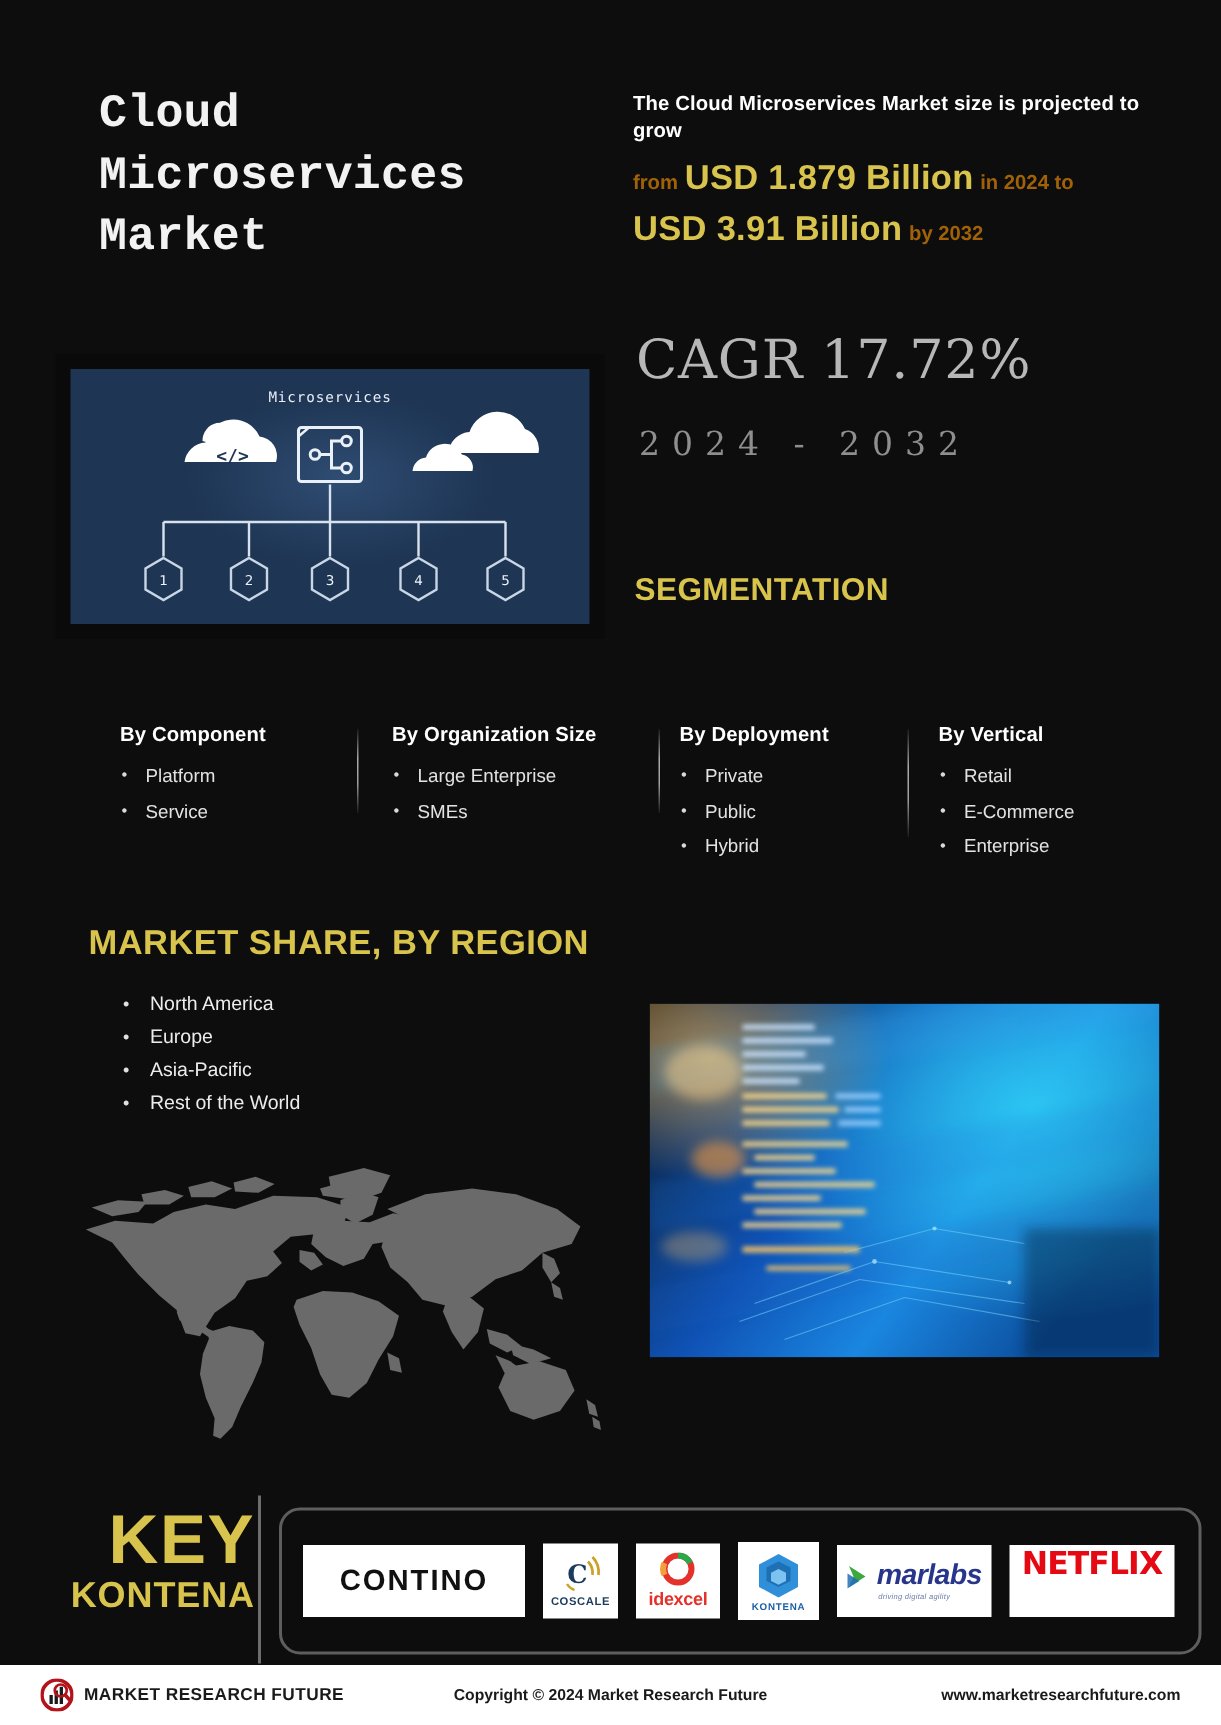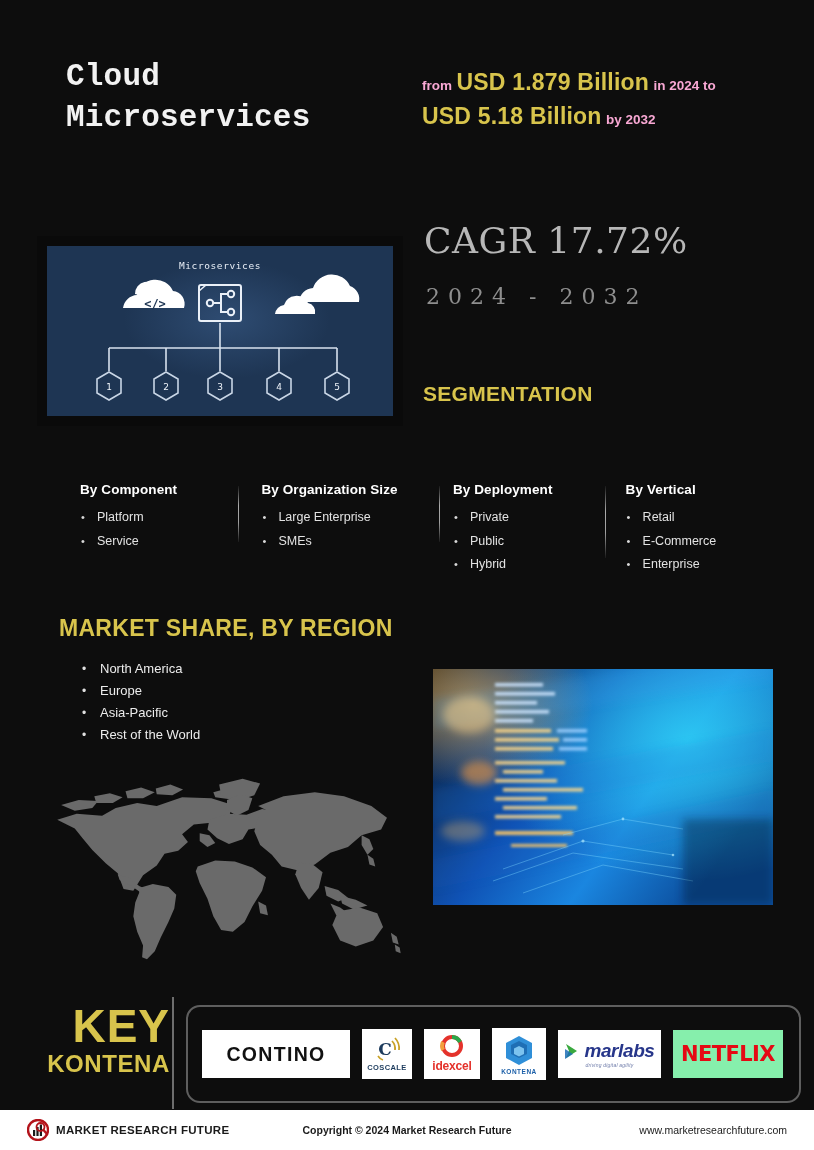--- a/index.html
+++ b/index.html
@@ -52,21 +52,21 @@
   .proj-line2 {
     margin-top: 9px;
     line-height: 26px;
     white-space: nowrap;
   }
   .proj-line3 {
     margin-top: 4px;
     line-height: 26px;
     white-space: nowrap;
   }
-  .small-w { font-size: 13.5px; font-weight: 700; color: #f9a8d4; }
+  .small-w { font-size: 13.5px; font-weight: 700; color: #a16207; }
   .big-gold {
     font-size: 23px;
     font-weight: 700;
     color: #d8c44c;
     letter-spacing: 0.2px;
   }
 
   
   .cagr {
     position: absolute;
@@ -288,22 +288,22 @@
     justify-content: center;
     overflow: hidden;
   }
   .logo-contino { width: 148px; height: 48px; }
   .logo-coscale { width: 50px; height: 50px; flex-direction: column; gap: 1px; }
   .logo-idexcel { width: 56px; height: 50px; flex-direction: column; }
   .logo-kontena { width: 54px; height: 52px; flex-direction: column; }
   .logo-marlabs { width: 103px; height: 48px; flex-direction: column; }
   .logo-netflix {
     width: 110px; height: 48px;
-    background: #86efac;
-    display: flex; align-items: center; justify-content: center;
+    background: #ffffff;
+    display: flex; justify-content: center;
   }
   .contino-text {
     font-size: 19.5px;
     font-weight: 700;
     color: #111111;
     letter-spacing: 1.3px;
   }
   .coscale-text {
     font-size: 7.5px;
     font-weight: 700;
@@ -372,42 +372,44 @@
     left: 50%;
     transform: translateX(-50%);
     font-size: 10.5px;
     font-weight: 700;
     color: #1a1a1a;
   }
   .footer-url {
     position: absolute;
     right: 27px;
     font-size: 10.5px;
-    font-weight: 400;
+    font-weight: 700;
     color: #1a1a1a;
   }
 </style>
 </head>
 <body>
 
 <div id="poster">
 
   <div class="title-block">
     <div class="title-line">Cloud</div>
     <div class="title-line">Microservices</div>
+    <div class="title-line">Market</div>
   </div>
 
   <div class="projection">
+    <div class="proj-line1">The Cloud Microservices Market size is projected to grow</div>
     <div class="proj-line2">
       <span class="small-w">from</span>
       <span class="big-gold">USD 1.879 Billion</span>
       <span class="small-w">in 2024 to</span>
     </div>
     <div class="proj-line3">
-      <span class="big-gold">USD 5.18 Billion</span>
+      <span class="big-gold">USD 3.91 Billion</span>
       <span class="small-w">by 2032</span>
     </div>
   </div>
 
   <div class="cagr">CAGR 17.72%</div>
   <div class="cagr-years">2024 - 2032</div>
 
   <div class="segmentation-heading">SEGMENTATION</div>
 
   <div class="ms-frame">

